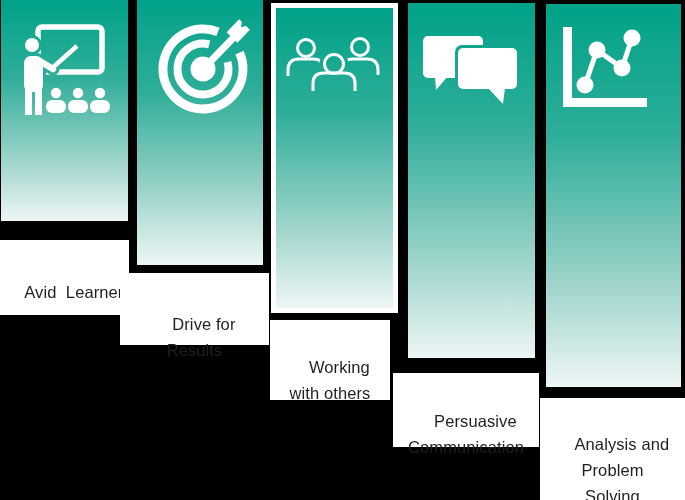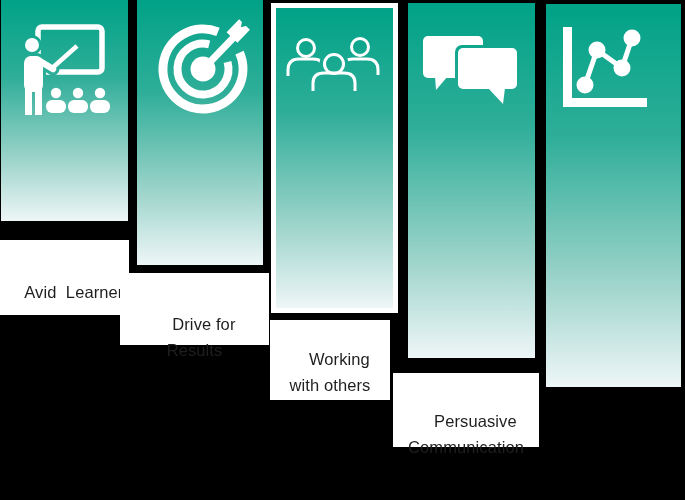--- a/index.html
+++ b/index.html
@@ -16,21 +16,21 @@
   .icon{position:absolute;display:block;}
   .icon1{left:13px;top:20px;}
   .icon2{left:15px;top:18px;}
   .icon3{left:9px;top:20px;}
   .icon4{left:12px;top:23px;}
   .icon5{left:12px;top:18px;}
   .lbl{position:absolute;background:#FFFFFF;color:#1F1F1F;text-align:center;
        font-size:16.5px;line-height:26px;white-space:pre-wrap;letter-spacing:.1px;}
   .lbl1{left:0;top:240px;width:129px;height:75px;padding-top:13px;}
   .lbl2{left:120px;top:273px;width:149px;height:72px;padding-top:12px;}
-  .lbl3{left:270px;top:320px;width:120px;height:80px;padding-top:0;}
+  .lbl3{left:270px;top:320px;width:120px;height:80px;padding-top:8px;}
   .lbl4{left:393px;top:373px;width:146px;height:74px;padding-top:9px;}
   .lbl5{left:540px;top:398px;width:145px;height:102px;padding-top:7px;}
 </style>
 </head>
 <body>
 
 <div id="stage">
 
   <div class="bar bar1">
     <svg class="icon icon1" width="104" height="98" viewBox="0 0 104 98">
@@ -149,14 +149,19 @@
 Results</span>
   </div>
   <div class="lbl lbl3">
     <span>Working
 with others</span>
   </div>
   <div class="lbl lbl4">
     <span>Persuasive
 Communication</span>
   </div>
+  <div class="lbl lbl5">
+    <span>Analysis and
+Problem
+Solving</span>
+  </div>
 
 </div>
 
 </body></html>

